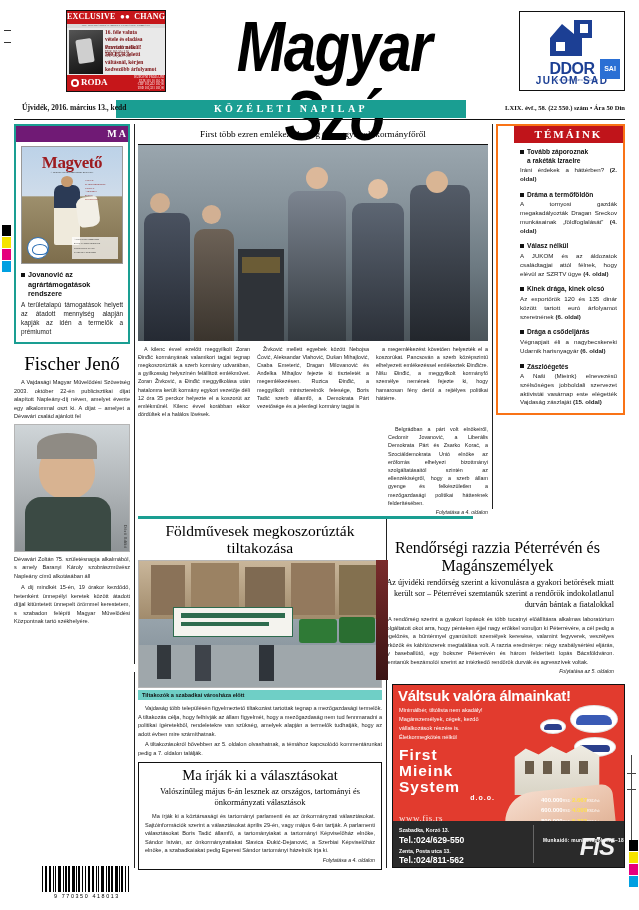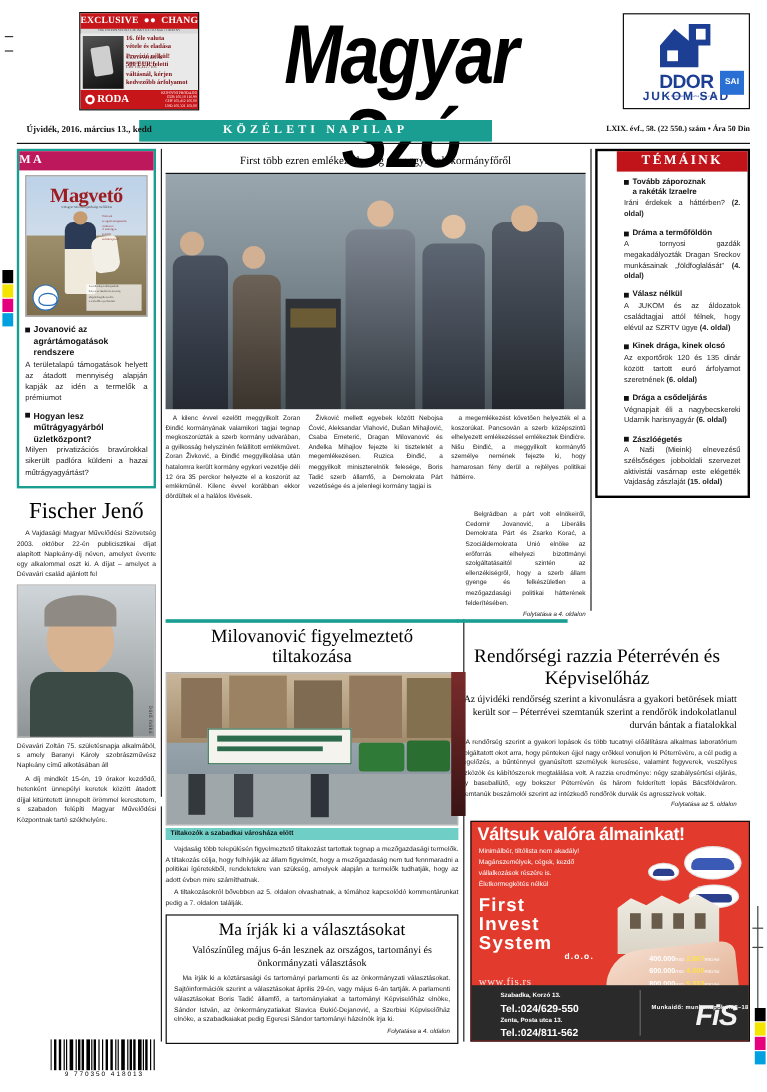--- a/index.html
+++ b/index.html
@@ -107,21 +107,21 @@
   }
   .ddor-sai {
     position:absolute; right:4px; top:47px; width:20px; height:20px;
     background:#2a6fd4; color:#fff; font-family:"Liberation Sans",sans-serif;
     font-weight:bold; font-size:7px; text-align:center; line-height:20px;
   }
   .ddor-sub{ position:absolute; right:26px; top:66px; font-size:3px; color:#1c3f94; letter-spacing:.3px;}
 
   
   .teal-band {
-    position:absolute; left:116px; top:100px; width:294px; height:18px;
+    position:absolute; left:116px; top:100px; width:350px; height:18px;
     background:#1a9e92;
   }
   .teal-band span {
     display:block; text-align:center; line-height:18px;
     font-family:"Liberation Serif", serif; font-weight:bold; color:#fff;
     font-size:10px; letter-spacing:3.4px;
   }
   .issue-date {
     position:absolute; left:22px; top:103px;
     font-size:7.5px; font-weight:bold; color:#111;
@@ -135,21 +135,21 @@
   
   .colL { position:absolute; left:14px; top:124px; width:116px; }
   .colC { position:absolute; left:138px; top:124px; width:350px; }
   .colR { position:absolute; left:496px; top:124px; width:129px; }
 
   .vrule { position:absolute; width:1px; background:#222; }
 
   
   .ma-box { border:2px solid #1a9e92; }
   .ma-head {
-    background:#be185d; color:#fff; text-align:left;
+    background:#701a75; color:#fff; text-align:right;
     font-family:"Liberation Serif", serif; font-weight:bold; font-size:10px;
     letter-spacing:2px; padding:2px 0 3px;
   }
   .ma-inner { padding:4px 5px 6px; }
   .magveto-cover {
     width:100%; height:118px; border:1px solid #999; position:relative; overflow:hidden;
     background:linear-gradient(#bcd2e8 0%, #cfdcea 42%, #9d8f6c 43%, #7d6d4c 100%);
   }
   .mg-title {
     position:absolute; left:0; right:0; top:6px; text-align:center;
@@ -262,21 +262,21 @@
   }
   .boxed .bt {
     font-family:"Liberation Serif", serif; font-size:14.5px; text-align:center; line-height:1.1;
   }
   .boxed .bs {
     font-family:"Liberation Serif", serif; font-size:8.4px; text-align:center;
     line-height:1.25; margin-top:3px;
   }
 
   
-  .temaink-box { border:2px solid #000000;padding-left:16px; }
+  .temaink-box { border:2px solid #f97316;padding-left:16px; }
   .temaink-head {
     background:#c0141a; color:#fff; text-align:center; font-family:"Liberation Serif", serif;
     font-weight:bold; font-size:11px; letter-spacing:2px; padding:2px 0 3px;
   }
   .temaink-inner { padding:5px 6px 6px; }
   .tm-item { margin-bottom:7px; }
   .tm-t {
     font-family:"Liberation Sans", sans-serif; font-weight:bold; font-size:6.6px;
     line-height:1.3; position:relative; padding-left:7px; color:#111;
   }
@@ -305,21 +305,21 @@
   .af-brand {
     position:absolute; left:6px; top:62px; color:#fff;
     font-family:"Liberation Sans", sans-serif; font-weight:bold; font-size:15.5px;
     line-height:1.02; letter-spacing:1px;
   }
   .af-doo { font-size:7px; letter-spacing:1px; text-align:right; width:96px; margin-top:0px; }
   .af-web {
     position:absolute; left:6px; top:128px; color:#fff; opacity:.85;
     font-family:"Liberation Serif", serif; font-size:9px; letter-spacing:.5px;
   }
-  .af-contact { position:absolute; left:24px; top:142px; }
+  .af-contact { position:absolute; left:6px; top:142px; }
   .af-contact .small {
     color:#fff; font-family:"Liberation Sans", sans-serif; font-weight:bold; font-size:5.2px;
     line-height:1.5;
   }
   .af-contact .tel {
     color:#fff; font-family:"Liberation Sans", sans-serif; font-weight:bold; font-size:8.6px;
     line-height:1.25; margin-bottom:2px;
   }
   .af-house {
     position:absolute; left:118px; top:52px; width:92px; height:58px;
@@ -487,24 +487,20 @@
             <div>helyett az átadott mennyiség</div>
             <div>alapján kapják az idén</div>
             <div>a termelők a prémiumot</div>
           </div>
         </div>
 
         <div class="bul-item">
           <div class="bul-title">Jovanović az agrártámogatások rendszere</div>
           <div class="bul-body">A területalapú támogatások helyett az átadott mennyiség alapján kapják az idén a termelők a prémiumot</div>
         </div>
-        <div class="bul-item">
-          <div class="bul-title">Hogyan lesz műtrágyagyárból üzletközpont?</div>
-          <div class="bul-body">Milyen privatizációs bravúrokkal sikerült padlóra küldeni a hazai műtrágyagyártást?</div>
-        </div>
       </div>
     </div>
 
     <div>
       <div class="art-head-serif fischer-title">
         <div>Fischer Jenő</div>
       </div>
       <div class="body-sans" style="margin-top:4px;">
         <p>A Vajdasági Magyar Művelődési Szövetség 2003. október 22-én publicisztikai díjat alapított Napleány-díj néven, amelyet évente egy alkalommal oszt ki. A díjat – amelyet a Dévavári család ajánlott fel</p>
       </div>
@@ -610,21 +606,21 @@
             <b>(15. oldal)</b>
           </div>
         </div>
       </div>
     </div>
   </div>
 
   <div style="position:absolute; left:138px; top:516px; width:244px;">
     <div class="sec-rule-teal"></div>
     <div class="mid-title">
-      <span style="display:block">Milovanović figyelmeztető</span>
+      <span style="display:block">Földművesek megkoszorúzták</span>
       <span style="display:block">tiltakozása</span>
     </div>
     <div class="photo" style="height:128px; margin-top:4px; background:linear-gradient(#b9c4cc,#9aa6ae 40%,#7e8a93);">
       <div style="position:absolute;left:0;top:0;width:244px;height:58px;background:linear-gradient(#c9b69a,#a18b6c);"></div>
       <div style="position:absolute;left:12px;top:4px;width:34px;height:50px;background:#8a7258;"></div>
       <div style="position:absolute;left:52px;top:2px;width:48px;height:52px;background:#9b8263;"></div>
       <div style="position:absolute;left:106px;top:6px;width:40px;height:48px;background:#7f6a52;"></div>
       <div style="position:absolute;left:152px;top:2px;width:44px;height:52px;background:#93795d;"></div>
       <div style="position:absolute;left:200px;top:4px;width:42px;height:50px;background:#83704f;"></div>
       <div style="position:absolute;left:34px;top:46px;width:120px;height:30px;background:#f4f3ee;border:1px solid #2d6b4d;"></div>
@@ -650,21 +646,21 @@
         <p>Ma írják ki a köztársasági és tartományi parlamenti és az önkormányzati választásokat. Sajtóinformációk szerint a választásokat április 29-én, vagy május 6-án tartják. A parlamenti választásokat Boris Tadić államfő, a tartományiakat a tartományi Képviselőház elnöke, Sándor István, az önkormányzatiakat Slavica Đukić-Dejanović, a Szerbiai Képviselőház elnöke, a szabadkaiakat pedig Egeresi Sándor tartományi házelnök írja ki.</p>
       </div>
       <div class="cont-note">Folytatása a 4. oldalon</div>
     </div>
   </div>
 
   <div style="position:absolute; left:381px; top:516px; width:233px;">
     <div class="sec-rule-teal" style="width:92px; display:inline-block; vertical-align:top;"></div>
     <div class="mid-title" style="font-size:16px; margin-top:5px;">
       <span style="display:block">Rendőrségi razzia Péterrévén és</span>
-      <span style="display:block">Képviselőház</span>
+      <span style="display:block">Magánszemélyek</span>
     </div>
     <div style="font-family:'Liberation Serif',serif; font-size:8.2px; text-align:right; line-height:1.3; margin-top:4px;">Az újvidéki rendőrség szerint a kivonulásra a gyakori betörések miatt került sor – Péterrévei szemtanúk szerint a rendőrök indokolatlanul durván bántak a fiatalokkal</div>
     <div class="body-sans" style="margin-top:5px;">
       <p>A rendőrség szerint a gyakori lopások és több tucatnyi előállításra alkalmas laboratórium szolgáltatott okot arra, hogy pénteken éjjel nagy erőkkel vonuljon ki Péterrévére, a cél pedig a megelőzés, a bűnténnyel gyanúsított személyek keresése, valamint fegyverek, veszélyes eszközök és kábítószerek megtalálása volt. A razzia eredménye: négy szabálysértési eljárás, egy baseballütő, egy bokszer Péterrévén és három felderített lopás Bácsföldváron. Szemtanúk beszámolói szerint az intézkedő rendőrök durvák és agresszívek voltak.</p>
     </div>
     <div class="cont-note">Folytatása az 5. oldalon</div>
   </div>
 
   <div style="position:absolute; left:376px; top:560px; width:12px; height:120px; background:linear-gradient(#7a2b2b,#3a1414);"></div>
 
@@ -684,21 +680,21 @@
       <div class="af-oval" style="right:0; top:2px; width:48px; height:28px;">
         <div style="position:absolute;left:6px;top:10px;width:36px;height:10px;background:#3a5ab5;border-radius:10px 12px 3px 3px;"></div>
       </div>
       <div class="af-oval" style="right:2px; top:34px; width:42px; height:20px;">
         <div style="position:absolute;left:6px;top:8px;width:30px;height:7px;background:#2b3f8c;border-radius:2px 10px 8px 8px;"></div>
       </div>
     </div>
 
     <div class="af-brand">
       <div>First</div>
-      <div>Invest</div>
+      <div>Mieink</div>
       <div>System</div>
       <div class="af-doo">d.o.o.</div>
     </div>
 
     <div class="af-house">
       <div class="win" style="left:14px"></div>
       <div class="win" style="left:32px"></div>
       <div class="win" style="left:50px"></div>
       <div class="win" style="left:68px"></div>
     </div>

